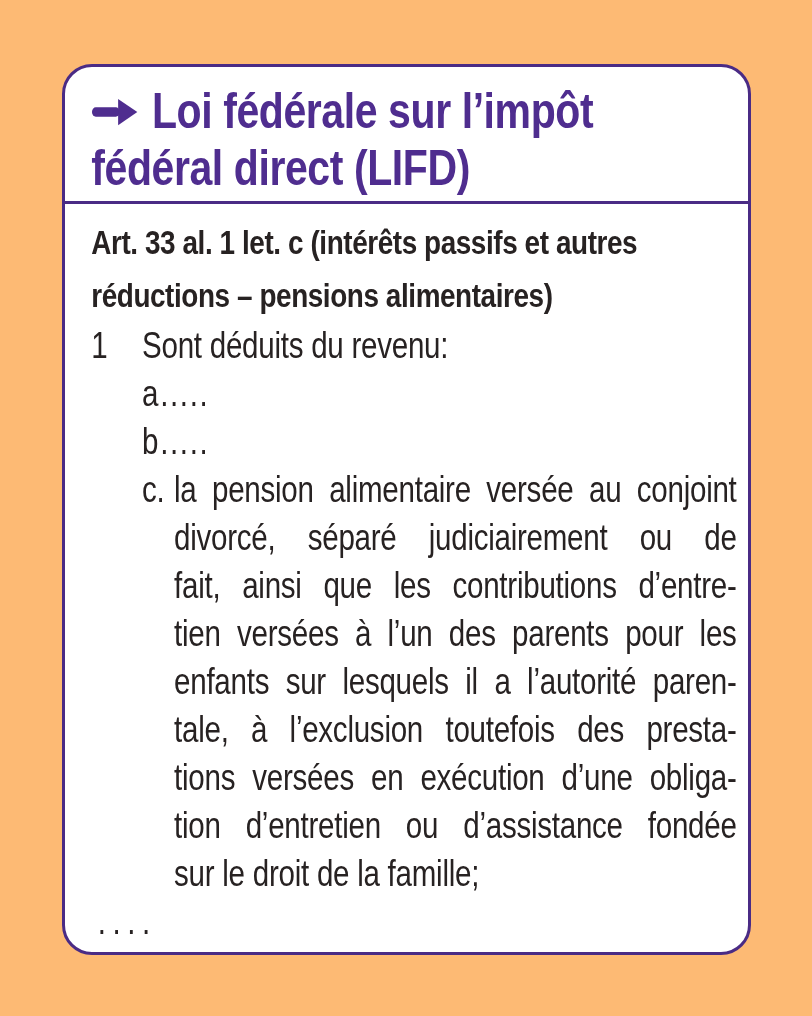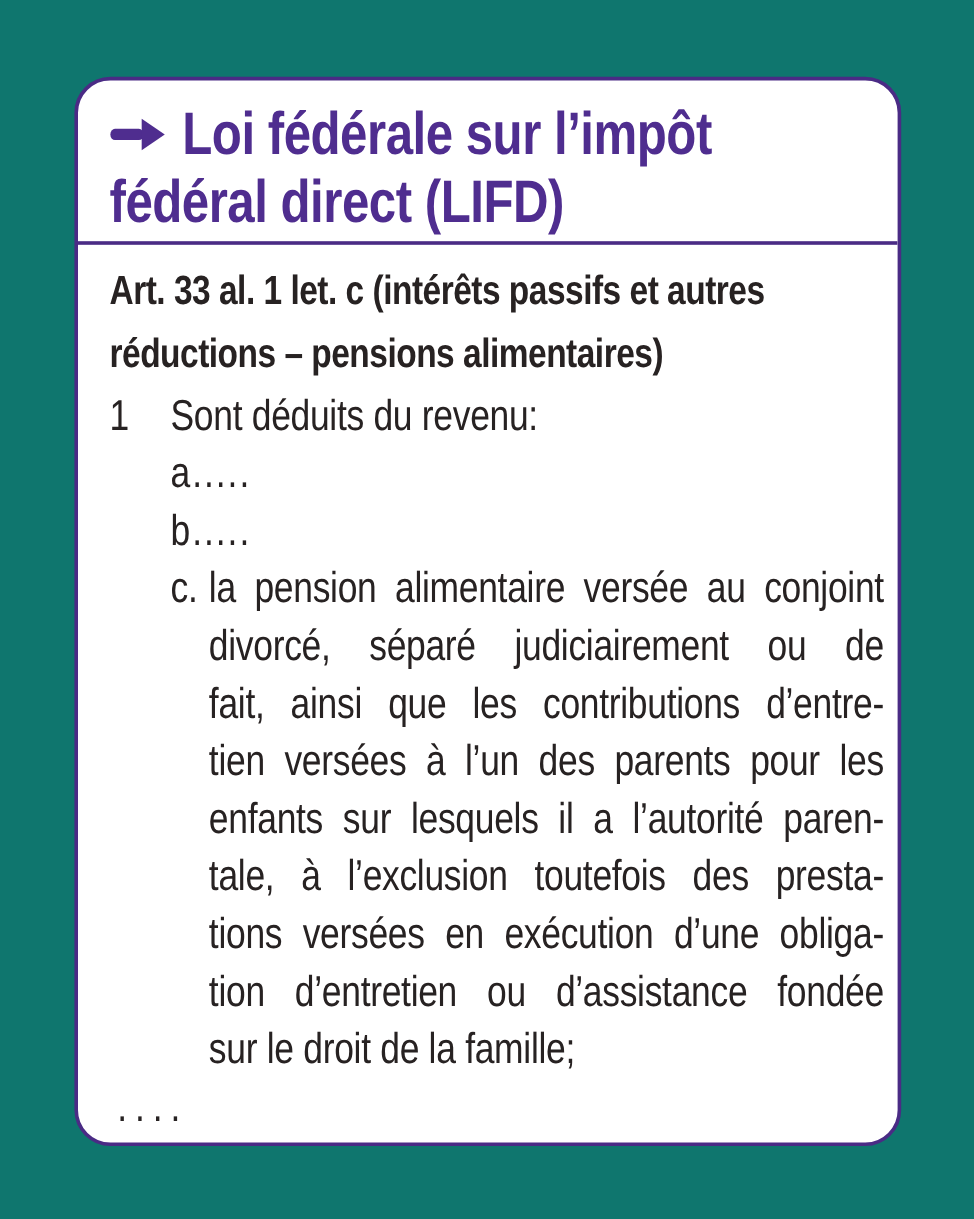--- a/index.html
+++ b/index.html
@@ -5,21 +5,21 @@
   html, body {
     margin: 0;
     padding: 0;
     background: #ffffff;
     font-family: "Liberation Sans", "DejaVu Sans", sans-serif;
   }
   .page {
     position: relative;
     width: 812px;
     height: 1016px;
-    background: #0f766e;
+    background: #fdba74;
     overflow: hidden;
   }
   .card {
     position: absolute;
     left: 62px;
     top: 64px;
     width: 689px;
     height: 891px;
     box-sizing: border-box;
     border: 3px solid var(--border-color, #4a2b85);

